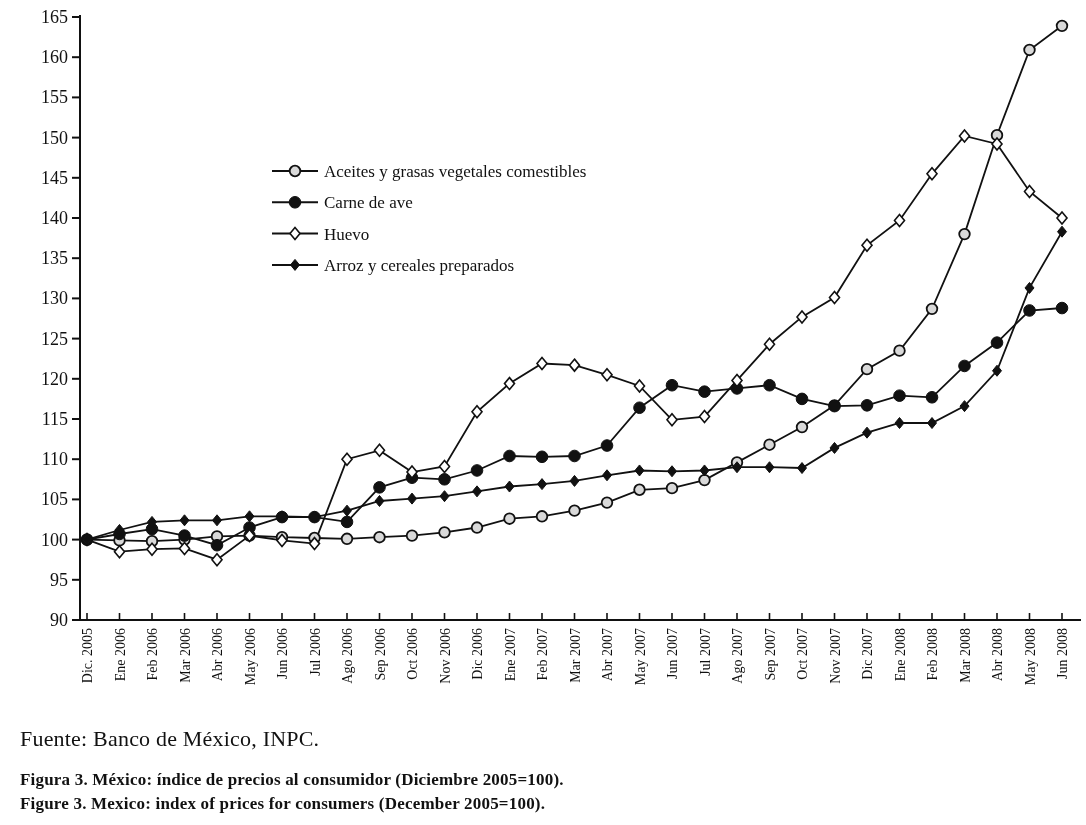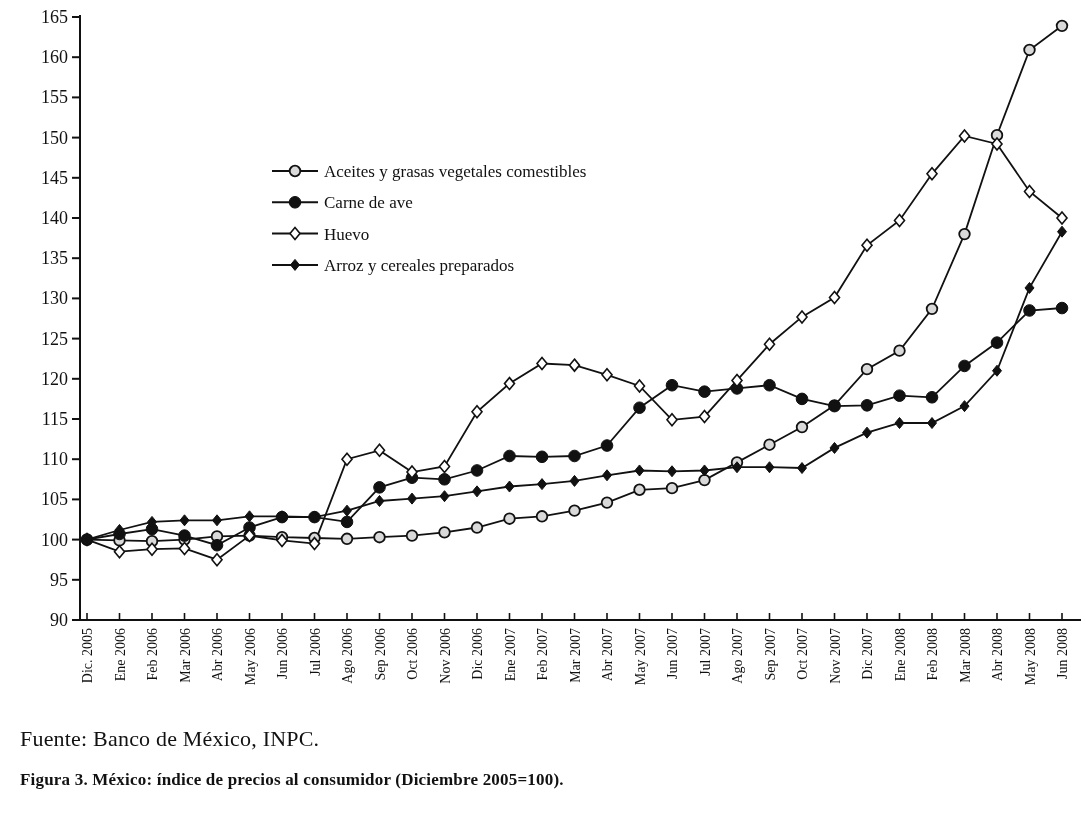--- a/index.html
+++ b/index.html
@@ -281,13 +281,14 @@
         <g>
           <line x1="272" y1="264.9" x2="318" y2="264.9" stroke="#111111" stroke-width="2"></line>
           <polygon points="295,259.4 299.5,264.9 295,270.4 290.5,264.9" fill="#111111" stroke="#111111" stroke-width="1"></polygon>
           <text x="324" y="270.9" font-size="17" fill="#111111">Arroz y cereales preparados</text>
         </g>
       </g>
     </svg>
 
   <div class="source-note">Fuente: Banco de México, INPC.</div>
   <div class="caption caption-es">Figura 3. México: índice de precios al consumidor (Diciembre 2005=100).</div>
+  <div class="caption caption-en">Figure 3. Mexico: index of prices for consumers (December 2005=100).</div>
 </div>
 
 </body></html>

